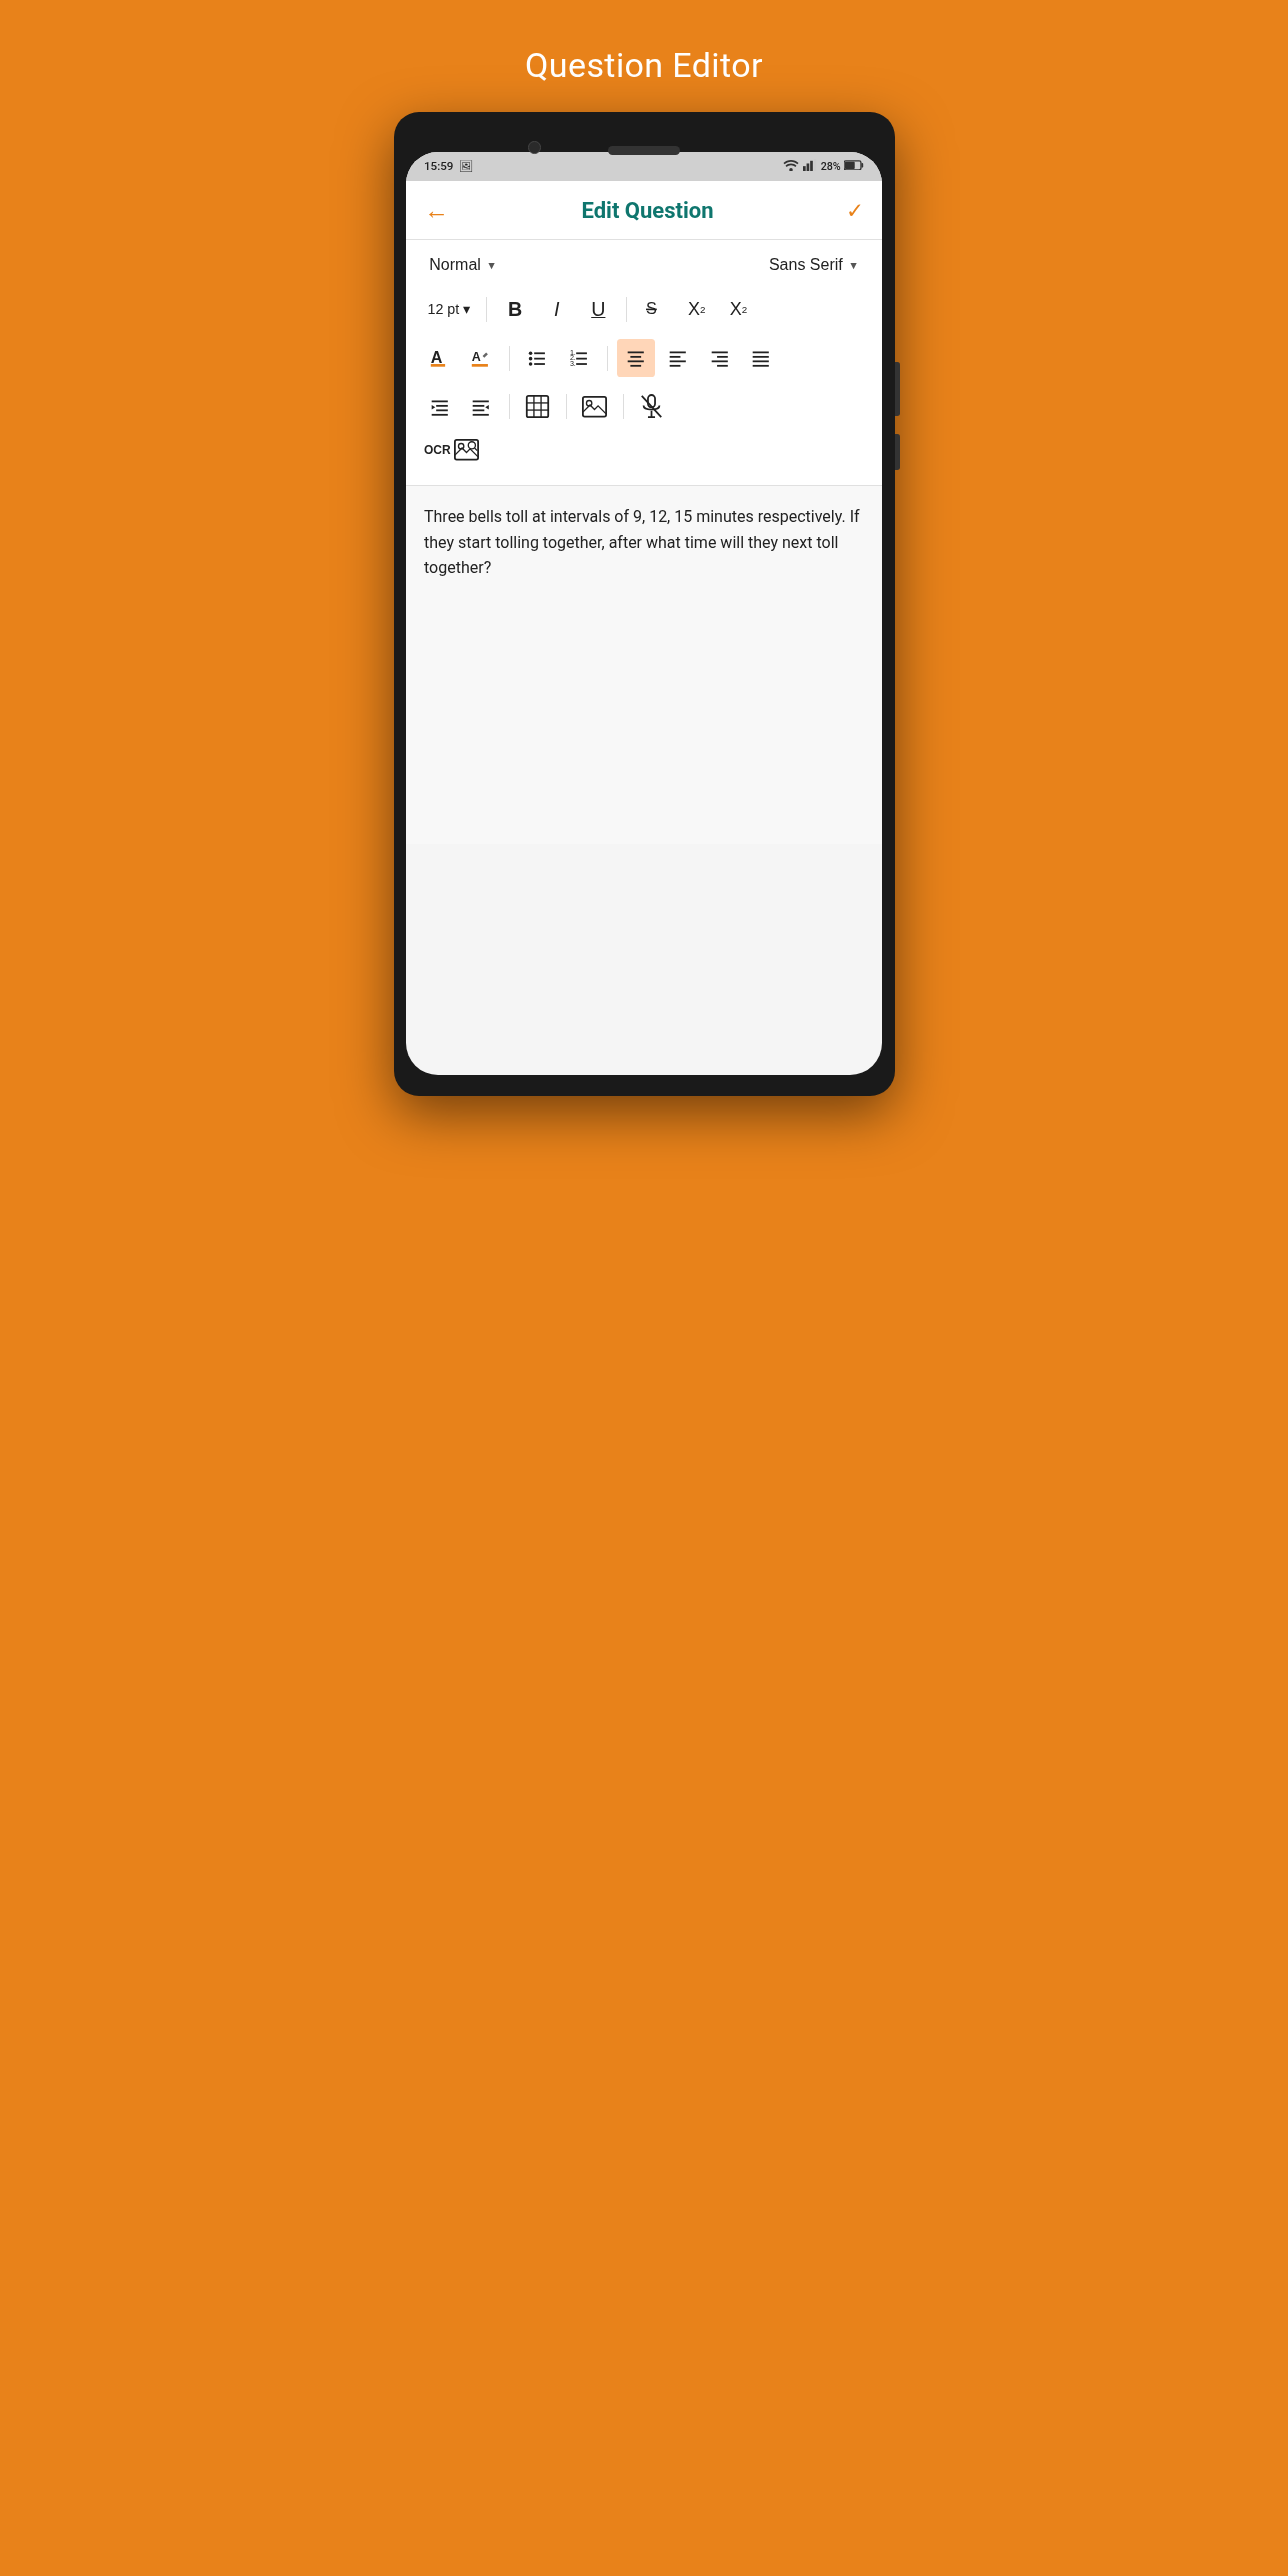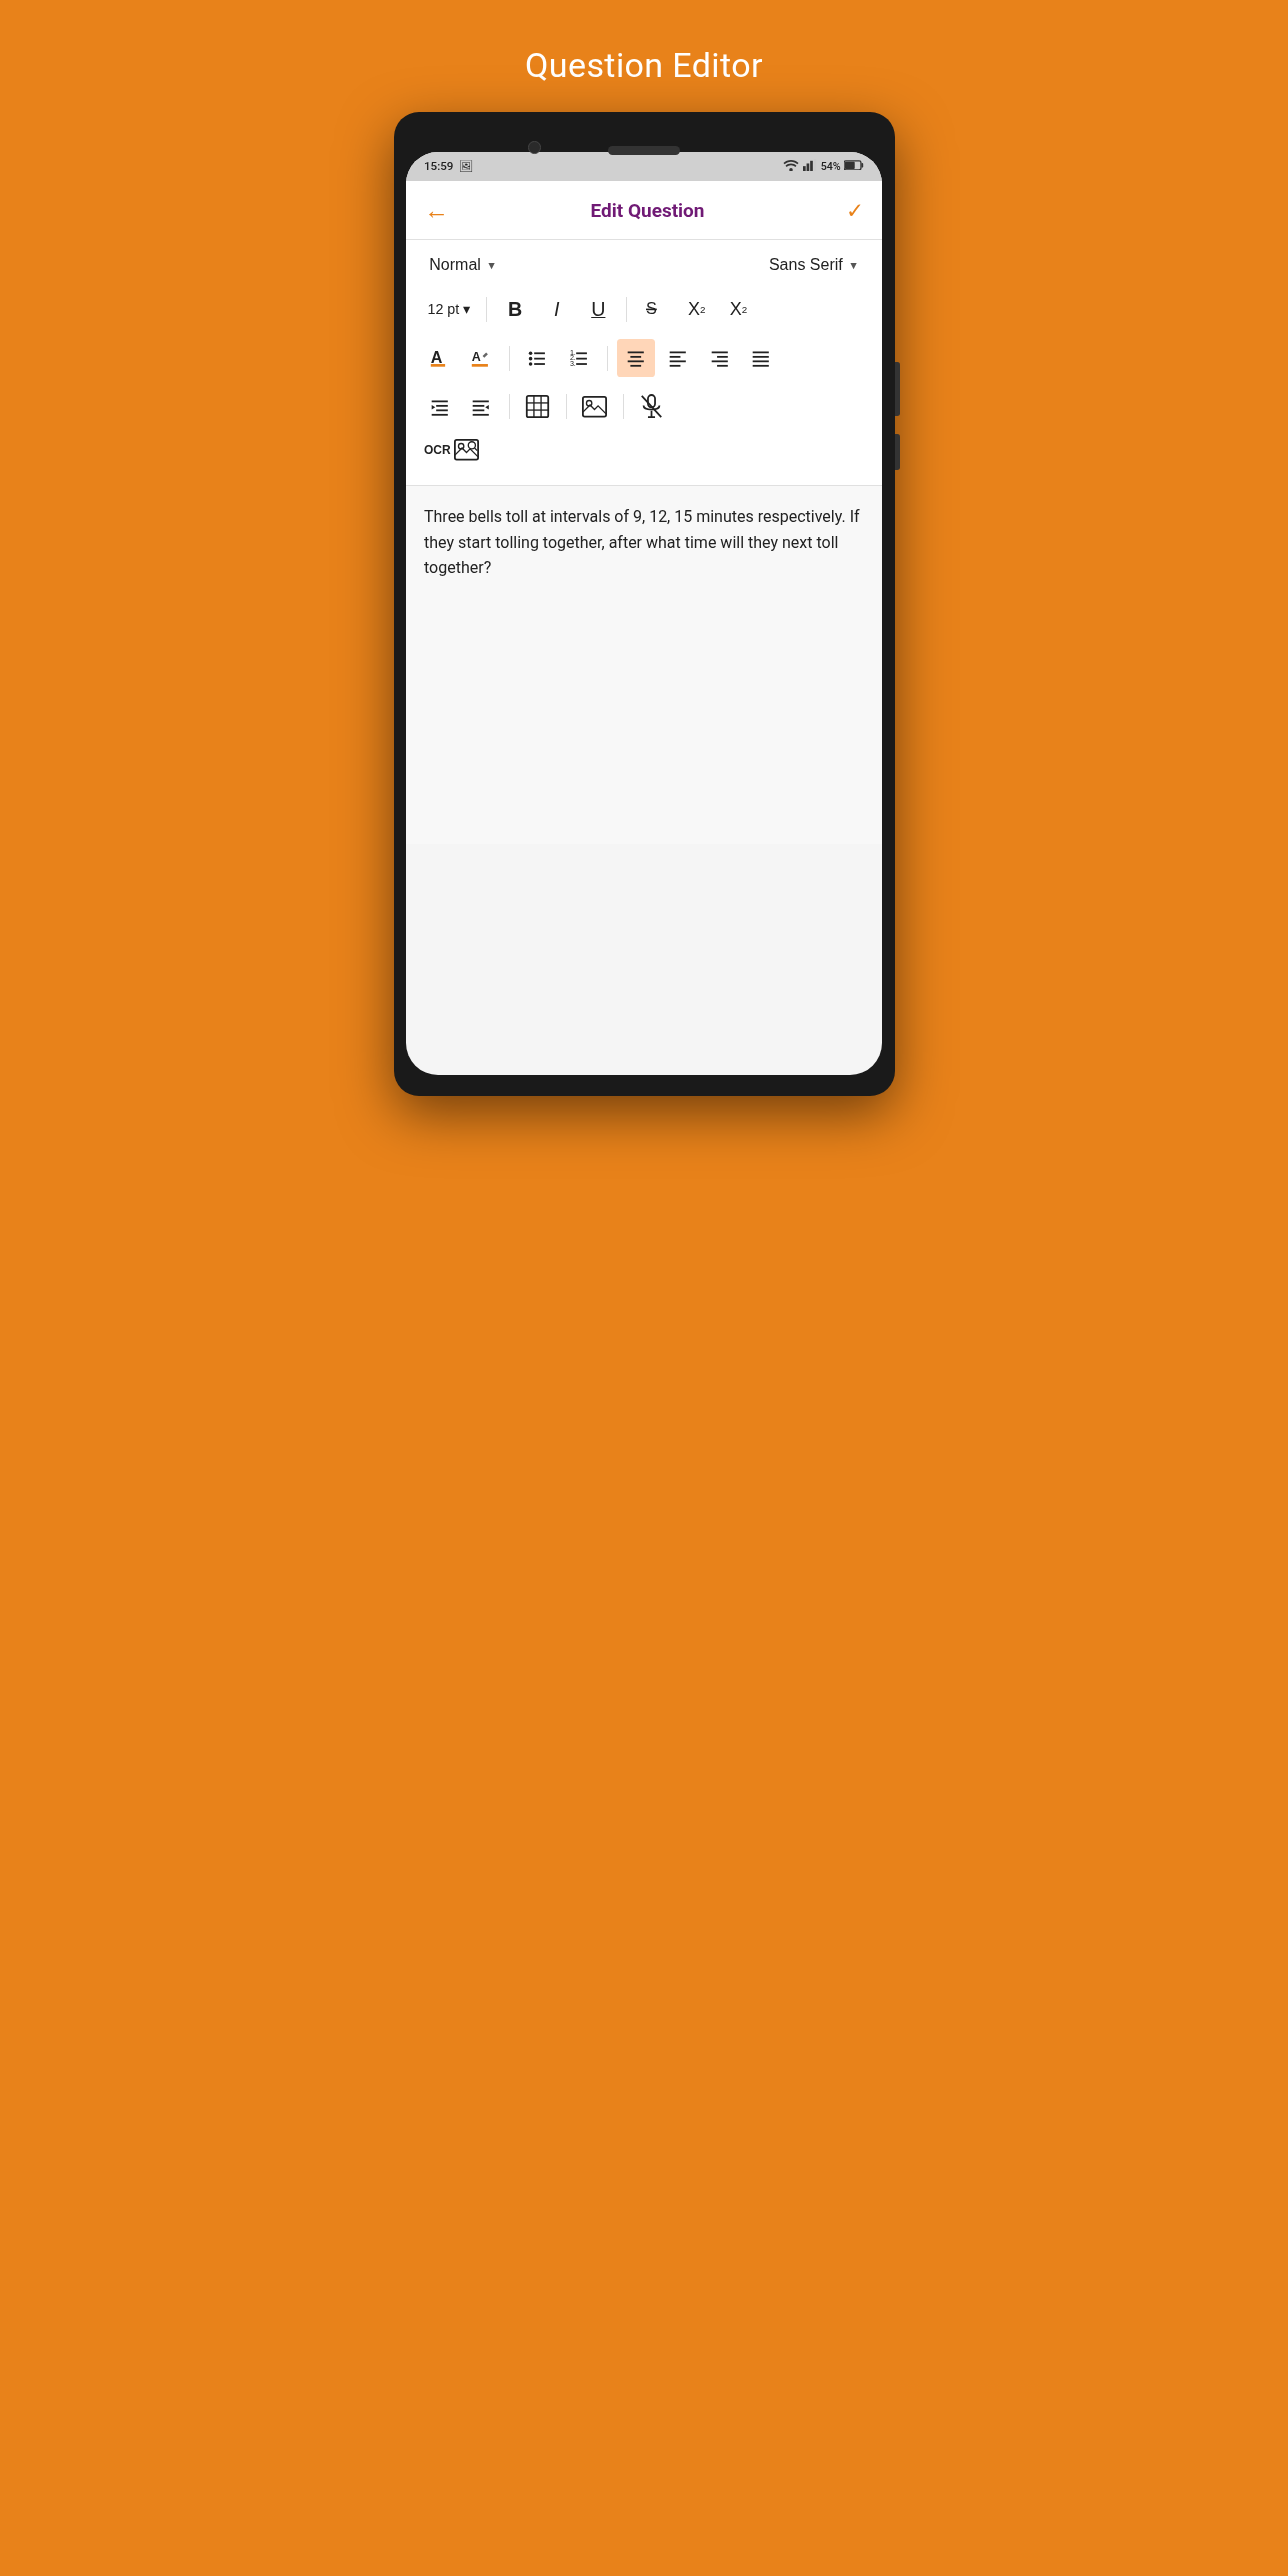--- a/index.html
+++ b/index.html
@@ -131,22 +131,22 @@
       background: white;
     }
 
     .header-back {
       color: #E8821A;
       font-size: 25px;
       cursor: pointer;
     }
 
     .header-title {
-      color: #701a75;
-      font-size: 19px;
+      color: #0f766e;
+      font-size: 22px;
       font-weight: 700;
     }
 
     .header-check {
       color: #E8821A;
       font-size: 21.5px;
       cursor: pointer;
     }
 
     
@@ -306,21 +306,21 @@
           </svg>
         </span>
         <span>
           <svg width="14.3" height="12.5" viewBox="0 0 16 14">
             <rect x="0" y="8" width="3" height="6" fill="#333"></rect>
             <rect x="4" y="5" width="3" height="9" fill="#333"></rect>
             <rect x="8" y="2" width="3" height="12" fill="#333"></rect>
             <rect x="12" y="0" width="3" height="14" fill="#ccc"></rect>
           </svg>
         </span>
-        <span>54%</span>
+        <span>28%</span>
         <span>
           <svg width="19.7" height="10.7" viewBox="0 0 22 12">
             <rect x="0" y="1" width="19" height="10" rx="2" fill="none" stroke="#333" stroke-width="1.5"></rect>
             <rect x="19.5" y="3.5" width="2" height="5" rx="1" fill="#333"></rect>
             <rect x="1" y="2" width="11" height="8" rx="1" fill="#333"></rect>
           </svg>
         </span>
       </div>
     </div>
 

